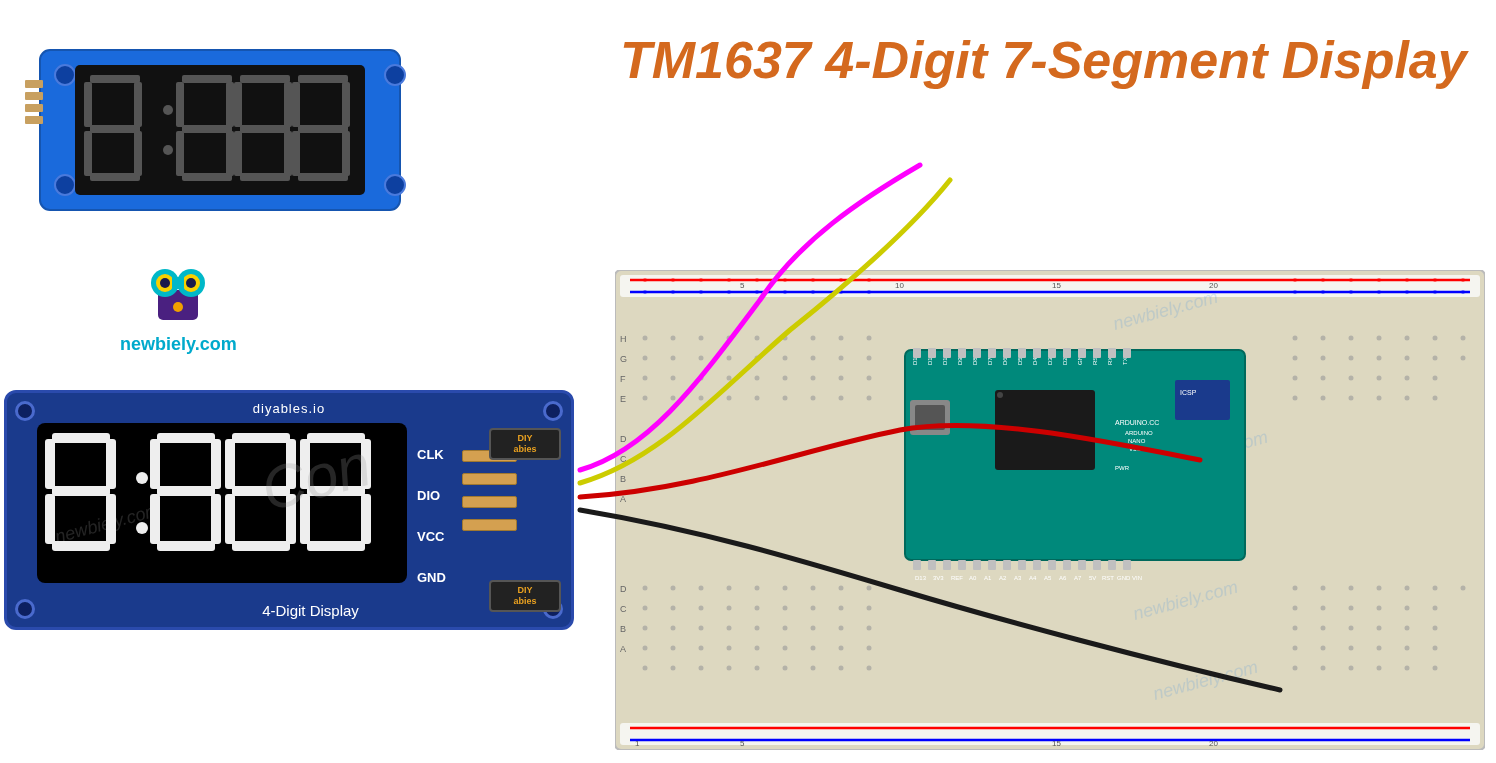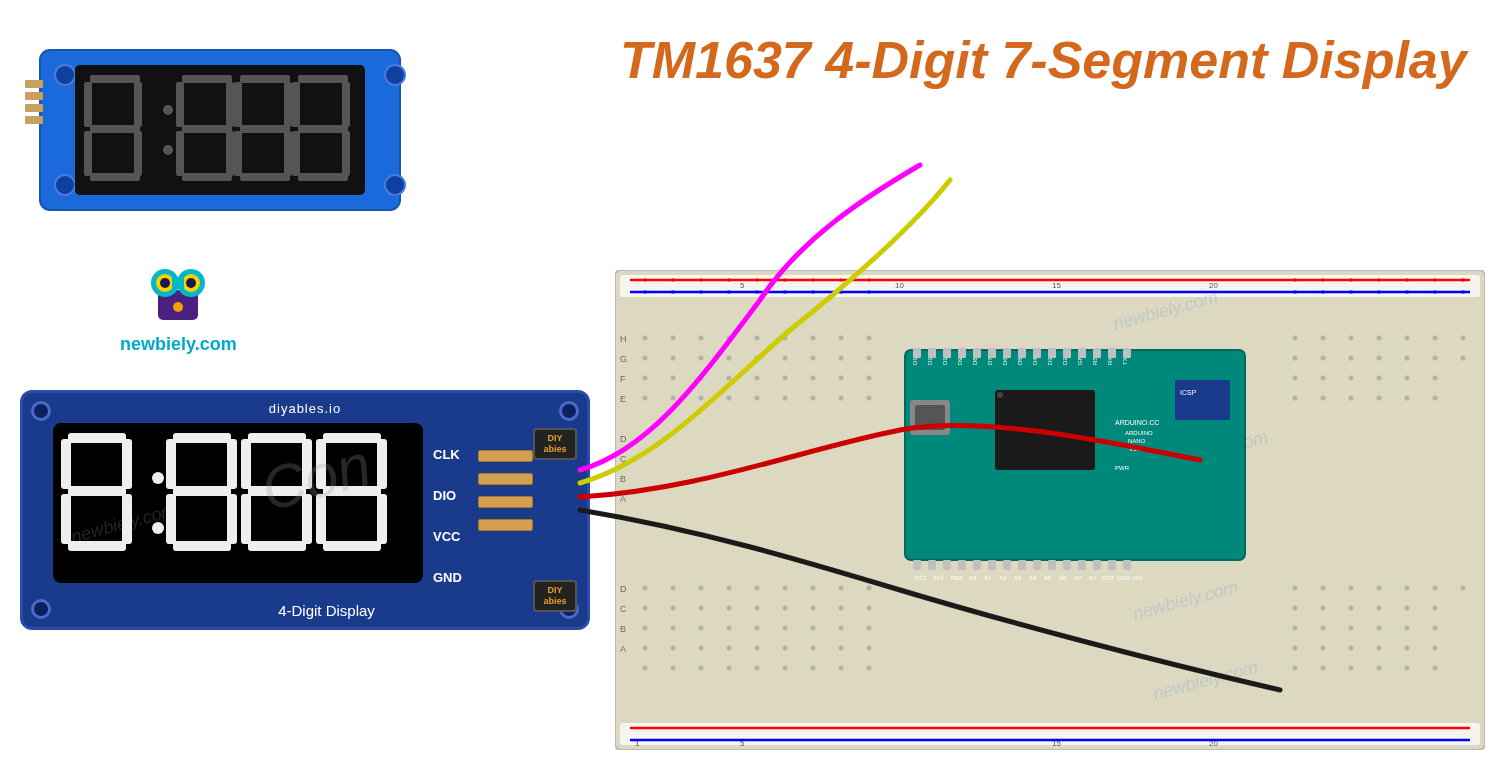--- a/index.html
+++ b/index.html
@@ -36,21 +36,21 @@
     .logo-owl {
       width: 80px;
       height: 70px;
       margin: 0 auto;
     }
 
     
     .display-module {
       position: absolute;
       top: 390px;
-      left: 20px;
+      left: 4px;
       width: 570px;
       height: 240px;
       background: #1a3a8c;
       border-radius: 12px;
       border: 3px solid #2a4aac;
     }
 
     .display-module-top-text {
       color: white;
       font-size: 13px;
@@ -73,21 +73,21 @@
       color: white;
       font-size: 13px;
       font-weight: bold;
       line-height: 1;
     }
 
     
     .diy-badge {
       position: absolute;
       right: 10px;
-      width: 44px;
+      width: 72px;
       height: 32px;
       background: #222;
       border: 2px solid #555;
       border-radius: 4px;
       display: flex;
       align-items: center;
       justify-content: center;
     }
 
     .diy-badge-top { top: 35px; }

